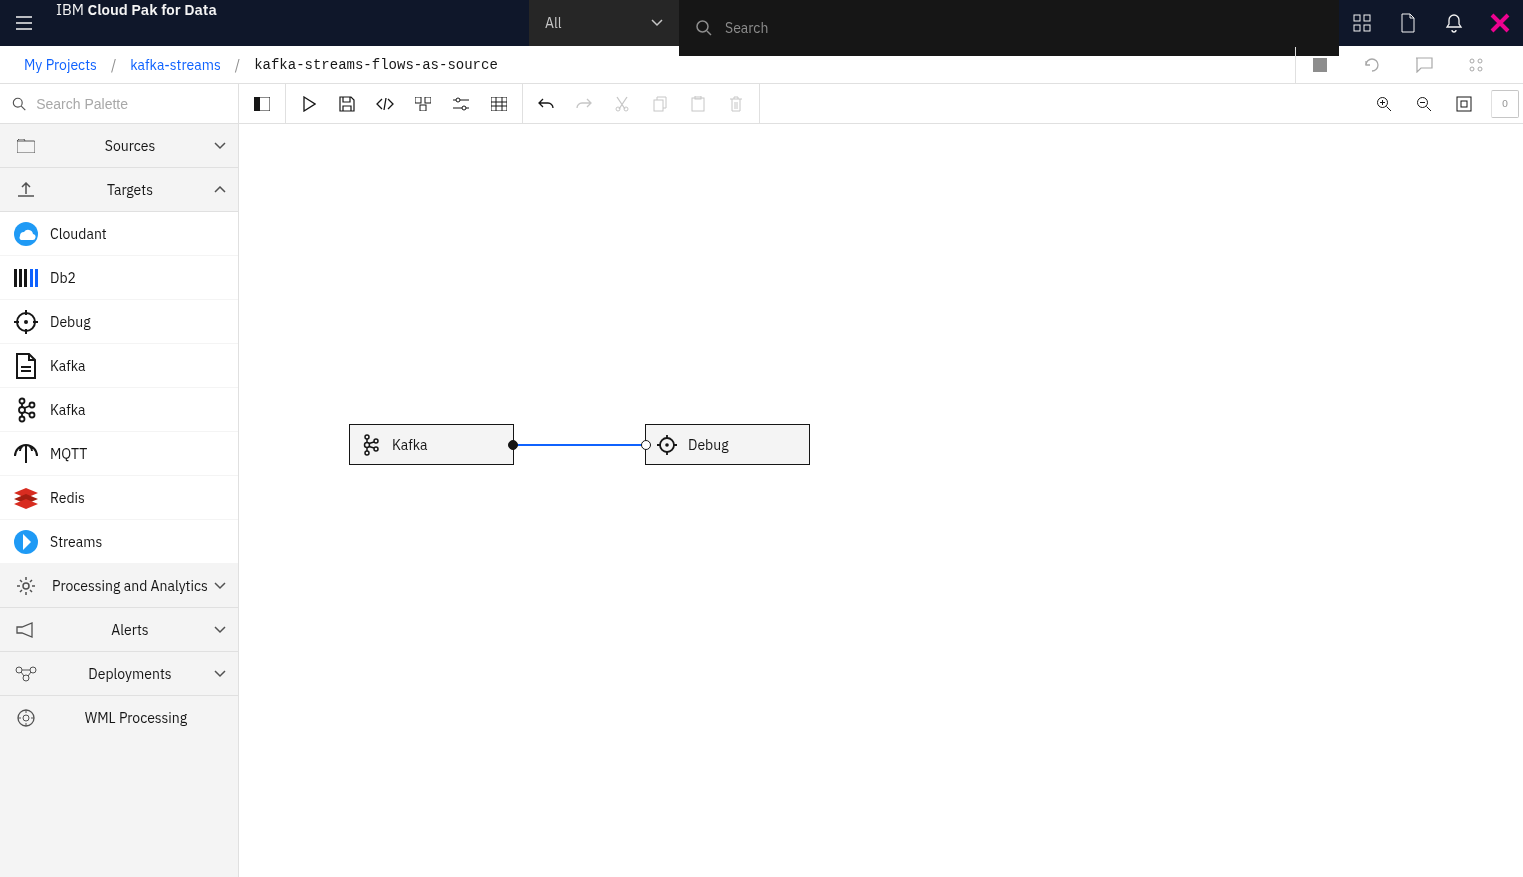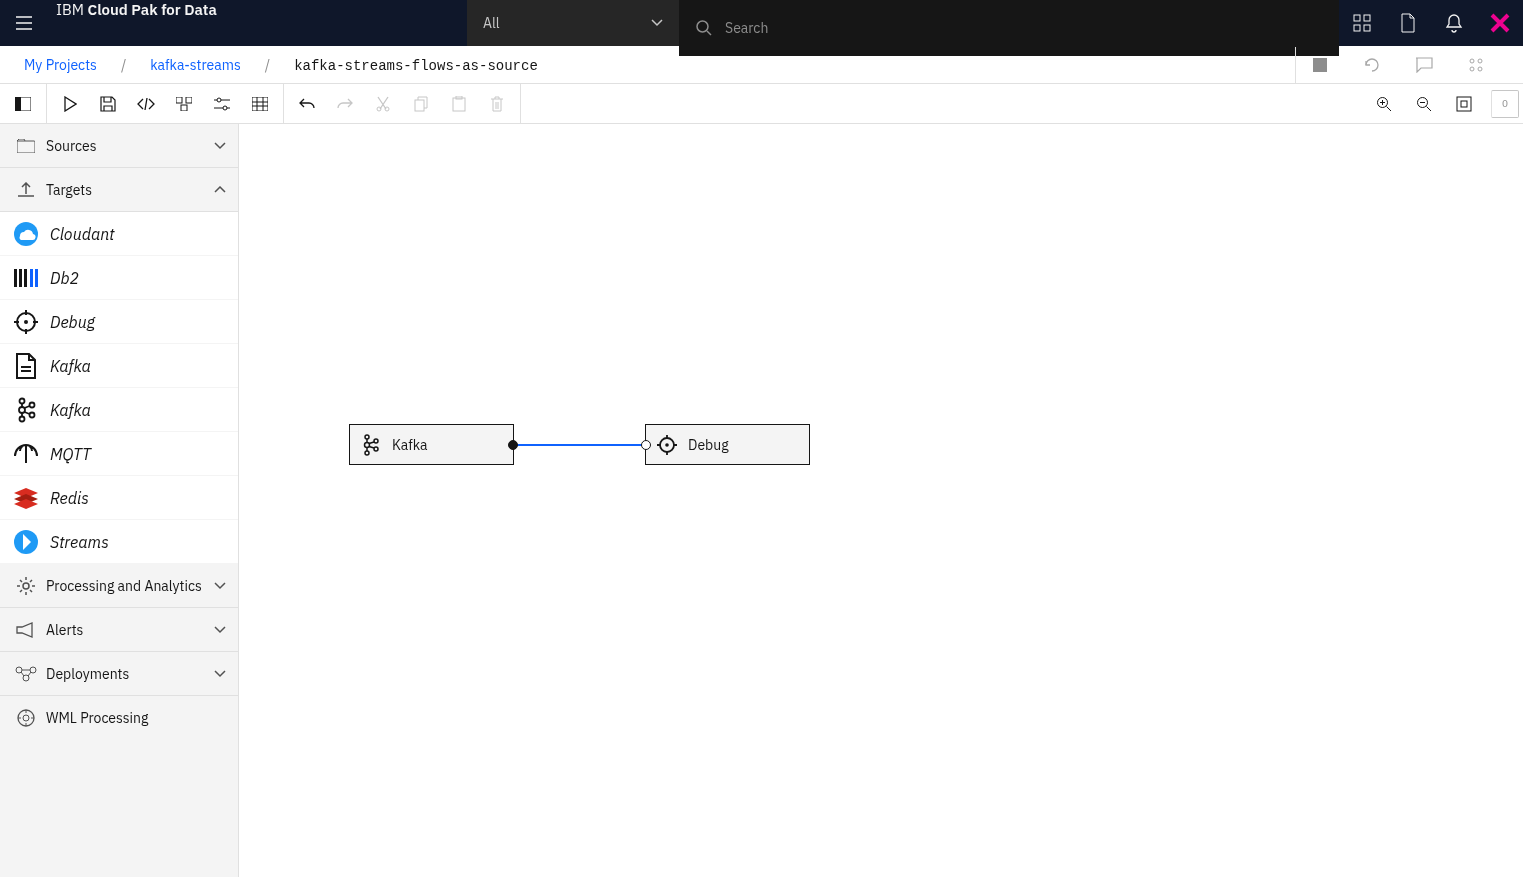--- a/index.html
+++ b/index.html
@@ -3,62 +3,62 @@
 <meta charset="utf-8">
 <style>
 * { box-sizing: border-box; margin: 0; padding: 0; }
 body { font-family: "IBM Plex Sans", -apple-system, Helvetica, Arial, sans-serif; font-size: 14px; color: #161616; background: #fff; overflow: hidden; }
 
 
 .header { height: 46px; background: #0f172a; display: flex; align-items: flex-start; color: #f4f4f4; }
 .hamburger { width: 48px; height: 46px; display: flex; align-items: center; justify-content: center; cursor: pointer; }
 .brand { font-size: 15px; padding-left: 8px; font-weight: 400; }
 .brand strong { font-weight: 600; }
-.scope-dropdown { margin-left: auto; width: 212px; height: 46px; background: #262626; display: flex; align-items: center; padding: 0 16px; color: #c6c6c6; cursor: pointer; justify-content: space-between; }
+.scope-dropdown { margin-left: auto; width: 150px; height: 46px; background: #262626; display: flex; align-items: center; padding: 0 16px; color: #c6c6c6; cursor: pointer; justify-content: space-between; }
 .header-search { width: 660px; height: 56px; background: #161616; display: flex; align-items: center; padding: 0 16px; color: #8d8d8d; }
 .header-search svg { margin-right: 12px; }
 .header-icons { display: flex; margin-left: auto; }
 .header-icon-btn { width: 46px; height: 46px; display: flex; align-items: center; justify-content: center; cursor: pointer; }
 .header-icon-btn.pink svg { stroke: #ff0080; fill: #ff0080; }
 
 
 .breadcrumb-bar { height: 38px; border-bottom: 1px solid #e0e0e0; display: flex; align-items: center; padding: 0 24px; }
-.breadcrumb { display: flex; align-items: flex-end; gap: 24px; font-size: 14px; }
+.breadcrumb { display: flex; align-items: center; gap: 14px; font-size: 14px; }
 .breadcrumb a { color: #0f62fe; text-decoration: none; cursor: pointer; }
 .breadcrumb .sep { color: #8d8d8d; }
 .breadcrumb .current { color: #161616; font-family: Liberation Mono, monospace; }
 .breadcrumb-right { margin-left: auto; display: flex; gap: 4px; }
 .bc-icon { width: 48px; height: 36px; display: flex; align-items: center; justify-content: center; color: #8d8d8d; cursor: pointer; border-left: 1px solid transparent; }
 .bc-icon.sep-left { border-left: 1px solid #e0e0e0; }
 
 
 .toolbar-row { height: 40px; border-bottom: 1px solid #e0e0e0; display: flex; align-items: stretch; }
 .palette-search { width: 239px; border-right: 1px solid #e0e0e0; display: flex; align-items: center; padding: 0 12px; gap: 10px; }
 .palette-search input { border: none; outline: none; font-size: 14px; width: 100%; color: #525252; background: transparent; }
 .palette-search input::placeholder { color: #a8a8a8; }
 .tool-group { display: flex; align-items: center; border-right: 1px solid #e0e0e0; padding: 0 4px; }
 .tool-btn { width: 38px; height: 38px; display: flex; align-items: center; justify-content: center; cursor: pointer; color: #161616; }
 .tool-btn.disabled { color: #c6c6c6; cursor: default; }
 .tool-right { margin-left: auto; display: flex; align-items: center; padding: 0 4px; gap: 2px; }
 .panel-count { width: 28px; height: 28px; border: 1px solid #c6c6c6; border-radius: 2px; display: flex; align-items: center; justify-content: center; font-size: 10px; color: #8d8d8d; margin-left: 6px; cursor: pointer; border-left: 1px solid #e0e0e0; }
 
 
 .main { display: flex; height: calc(877px - 46px - 38px - 40px); }
-.sidebar { width: 239px; background: #f4f4f4; border-right: 1px solid #e0e0e0; overflow-y: auto; }
+.sidebar { width: 239px; background: #f4f4f4; border-right: 1px solid #e0e0e0; overflow-y: auto; text-align: center; }
 .canvas { flex: 1; background: #fff; position: relative; }
 
 
 .cat-header { height: 44px; display: flex; align-items: center; padding: 0 12px; border-bottom: 1px solid #e0e0e0; cursor: pointer; background: #f4f4f4; }
 .cat-header .cat-icon { width: 28px; display: flex; align-items: center; justify-content: center; color: #525252; }
 .cat-header .cat-label { flex: 1; font-size: 14px; color: #161616; padding-left: 6px; }
 .cat-header .chev { color: #525252; }
 .cat-items { background: #fff; }
 .pal-item { height: 44px; display: flex; align-items: center; padding: 0 12px; cursor: grab; border-bottom: 1px solid #f4f4f4; }
 .pal-item .ico { width: 28px; height: 28px; display: flex; align-items: center; justify-content: center; }
-.pal-item .lbl { padding-left: 10px; font-size: 16px; font-style: italic; }
+.pal-item .lbl { padding-left: 10px; font-size: 14px; }
 
 
 .node { position: absolute; width: 165px; height: 41px; background: #f4f4f4; border: 1px solid #161616; display: flex; align-items: center; padding: 0 10px; gap: 10px; }
 .node .port { position: absolute; width: 10px; height: 10px; background: #fff; border: 1.5px solid #161616; border-radius: 50%; top: 50%; transform: translateY(-50%); }
 .node .port.out { right: -5px; background: #161616; }
 .node .port.in { left: -5px; }
 .node .nico { width: 22px; height: 22px; display: flex; align-items: center; justify-content: center; }
 .node .nlbl { font-size: 14px; }
 .edge { position: absolute; height: 2px; background: #0f62fe; top: 320px; }
 
@@ -148,20 +148,27 @@
           <circle cx="5" cy="5" r="2" stroke="#a8a8a8" fill="none"></circle>
           <circle cx="13" cy="5" r="2" stroke="#a8a8a8" fill="none"></circle>
           <circle cx="5" cy="13" r="2" stroke="#a8a8a8" fill="none"></circle>
           <circle cx="13" cy="13" r="2" stroke="#a8a8a8" fill="none"></circle>
         </svg>
     </div>
   </div>
 </div>
 
 <div class="toolbar-row">
+  <div class="palette-search">
+    <svg width="16" height="16" viewBox="0 0 16 16">
+        <circle cx="6.5" cy="6.5" r="5" stroke="#525252" fill="none" stroke-width="1.3"></circle>
+        <path d="M10.5 10.5L15 15" stroke="#525252" stroke-width="1.3"></path>
+      </svg>
+    <input placeholder="Search Palette" style="">
+  </div>
   <div class="tool-group">
     <div class="tool-btn">
       <svg width="16" height="14" viewBox="0 0 16 14">
           <rect x="0" y="0" width="16" height="14" stroke="#161616" fill="none"></rect>
           <rect x="0" y="0" width="6" height="14" fill="#161616"></rect>
         </svg>
     </div>
   </div>
   <div class="tool-group">
     <div class="tool-btn">

